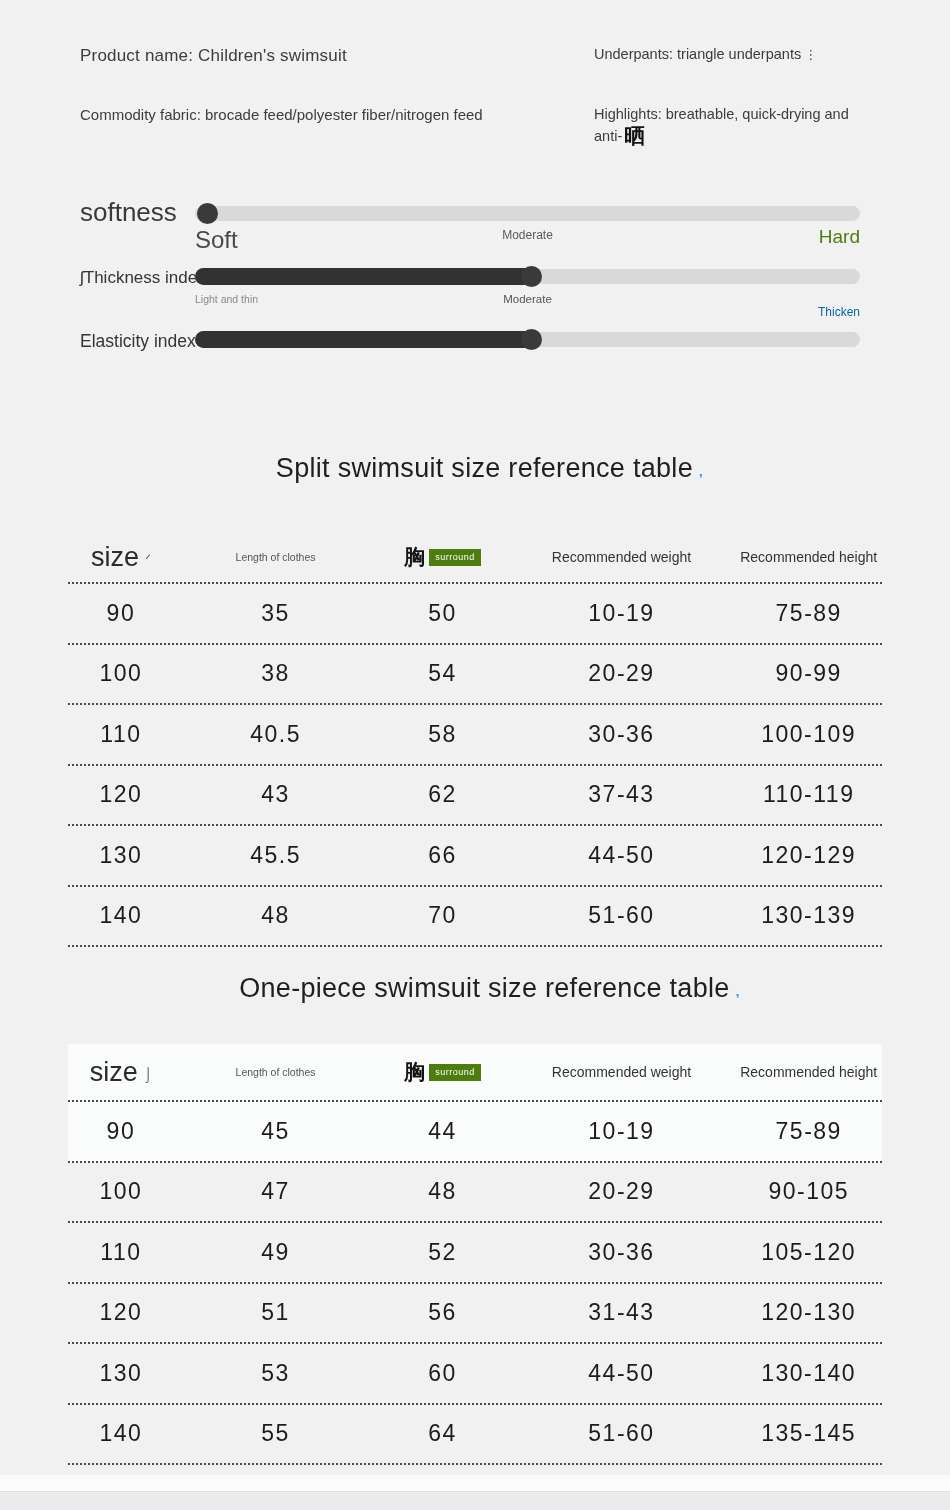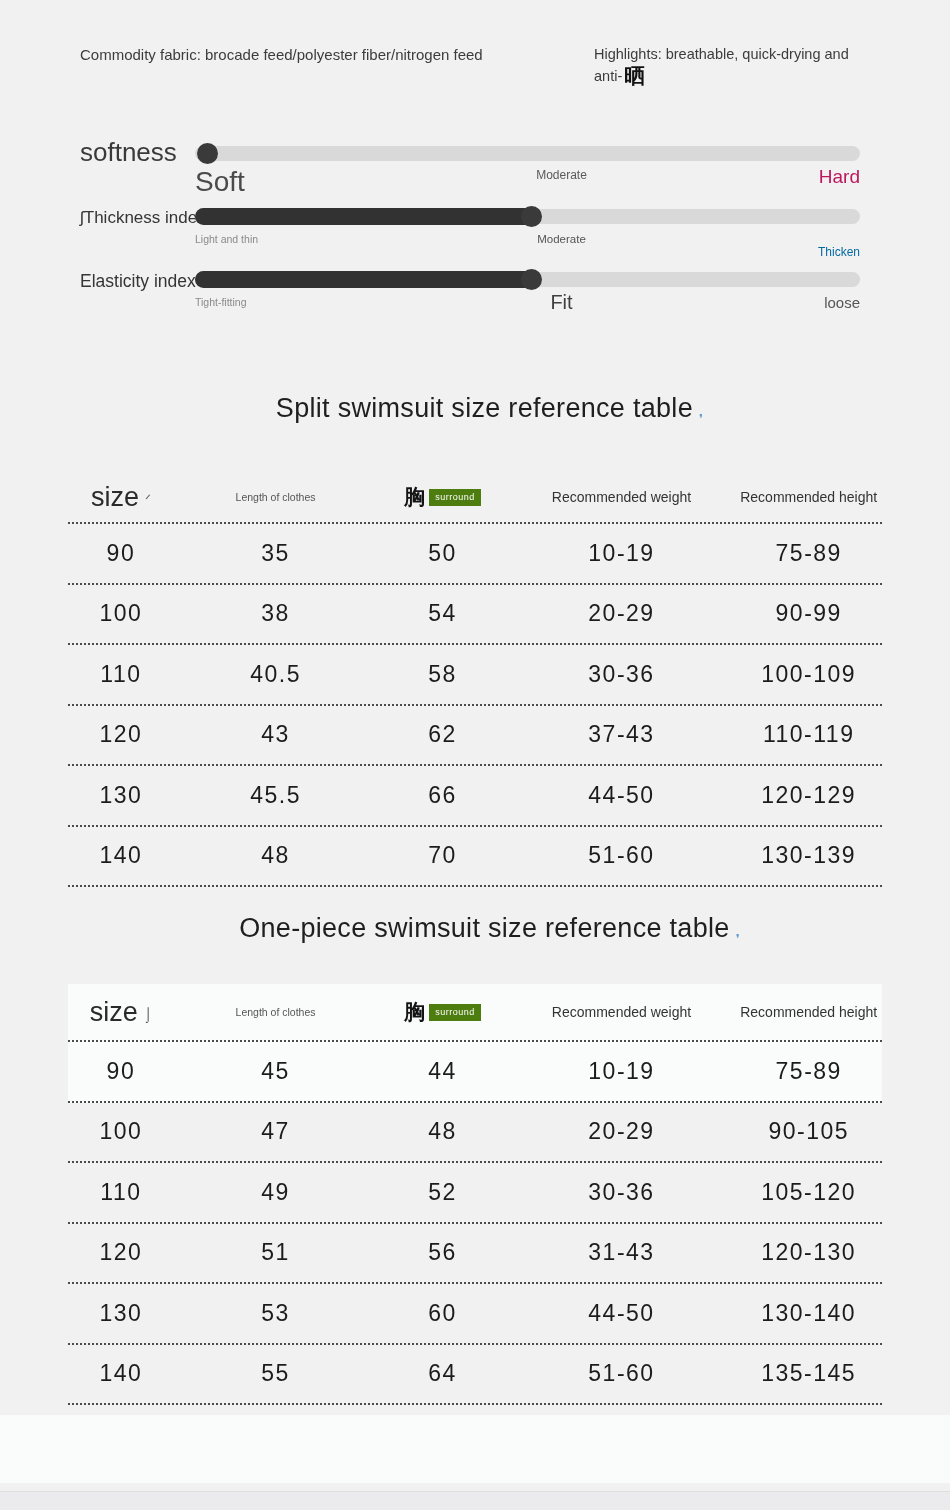--- a/index.html
+++ b/index.html
@@ -26,25 +26,25 @@
   .slider-label{position:absolute;left:80px;top:0;color:#353535;white-space:nowrap;}
   .s1 .slider-label{font-size:26px;top:-9px;color:#3a3a3a;}
   .s2 .slider-label{font-size:17px;top:-1px;}
   .s3 .slider-label{font-size:17.5px;top:-1px;}
   .track-wrap{margin-left:135px;position:relative;}
   .track{height:15px;background:#d9d9da;border-radius:8px;position:relative;}
   .track-fill{position:absolute;left:0;top:-1px;height:17px;background:#323232;border-radius:9px;}
   .handle{position:absolute;top:-3px;width:21px;height:21px;border-radius:50%;background:#3a3a3a;margin-left:-10px;}
   .track-labels{position:relative;height:30px;margin-top:3px;}
   .tl-start{position:absolute;left:0;top:2px;}
-  .tl-mid{position:absolute;left:50%;transform:translateX(-50%);top:4px;margin-left:34px;}
+  .tl-mid{position:absolute;left:50%;transform:translateX(-50%);top:4px;}
   .tl-end{position:absolute;right:0;top:2px;}
-  .s1 .tl-start{font-size:28px;color:#4a4a4a;}
+  .s1 .tl-start{font-size:24px;color:#4a4a4a;}
   .s1 .tl-mid{font-size:12px;color:#5a5a5a;}
-  .s1 .tl-end{font-size:19px;color:#be185d;}
+  .s1 .tl-end{font-size:19px;color:#4d7c0f;}
   .s2 .tl-start{font-size:10.5px;color:#8a8a8a;top:6px;}
   .s2 .tl-mid{font-size:11.5px;color:#555;top:6px;}
   .s2 .tl-end{font-size:12px;color:#0369a1;top:18px;}
   .s3 .tl-start{font-size:10.5px;color:#8a8a8a;top:6px;}
   .s3 .tl-mid{font-size:20px;color:#3f3f3f;top:1px;}
   .s3 .tl-end{font-size:15px;color:#555;top:4px;}
   
   .section-title{text-align:center;font-size:27px;color:#1f1f1f;letter-spacing:.3px;padding-left:29px;}
   .t1{margin-top:58px;}
   .t2{margin-top:26px;}
@@ -68,20 +68,26 @@
   .band{background:#fafbfb;}
   
   .note-wrap{margin-top:10px;background:#fafbfb;padding:42px 0 26px 0;text-align:center;}
   .bottom-strip{position:absolute;left:0;bottom:0;width:100%;height:18px;background:#ebebed;border-top:1px solid #dedede;}
 </style>
 </head>
 <body>
 
 <div class="info">
   <div class="info-row">
+    <div class="info-left1">Product name: Children's swimsuit</div>
+    <div class="info-right">
+      <span>Underpants: triangle underpants</span><span class="mark-dots">⋮</span>
+    </div>
+  </div>
+  <div class="info-row">
     <div class="info-left2">Commodity fabric: brocade feed/polyester fiber/nitrogen feed</div>
     <div class="info-right">
       <span>Highlights: breathable, quick-drying and anti-</span><span class="cn-big">晒</span>
     </div>
   </div>
 </div>
 
 <div class="sliders">
 
   <div class="slider s1">
@@ -113,25 +119,20 @@
       </div>
     </div>
   </div>
 
   <div class="slider s3">
     <div class="slider-label">Elasticity index</div>
     <div class="track-wrap">
       <div class="track">
         <div class="track-fill" style="width: 52%;"></div>
         <div class="handle" style="left: 50.5%;"></div>
-      </div>
-      <div class="track-labels">
-        <span class="tl-start">Tight-fitting</span>
-        <span class="tl-mid">Fit</span>
-        <span class="tl-end">loose</span>
       </div>
     </div>
   </div>
 </div>
 
 <div class="section-title t1">
   <span>Split swimsuit size reference table</span><span class="title-mark">❜</span>
 </div>
 
 <div class="table">

